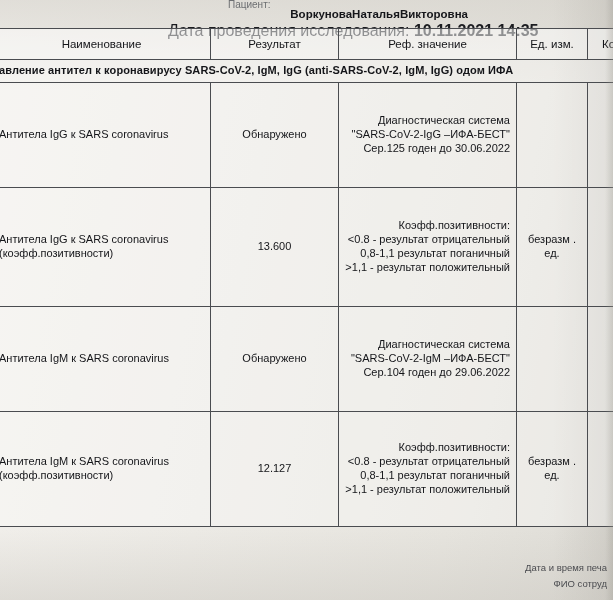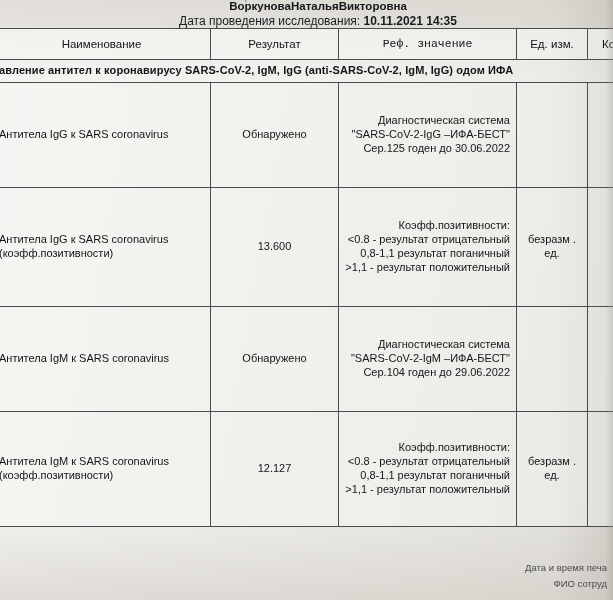--- a/index.html
+++ b/index.html
@@ -24,42 +24,42 @@
     position: absolute;
     left: 0; right: 0;
     pointer-events: none;
   }
   .shade.top { top: 0; height: 90px; background: linear-gradient(180deg, rgba(210,207,200,0.55), rgba(255,255,255,0)); }
   .shade.bottom { bottom: 0; height: 70px; background: linear-gradient(0deg, rgba(205,202,195,0.5), rgba(255,255,255,0)); }
   .shade.right { top:0; bottom:0; left:auto; right:0; width:60px; background: linear-gradient(270deg, rgba(190,187,180,0.45), rgba(255,255,255,0)); }
 
   .header-block {
     position: absolute;
-    top: 0px;
+    top: 8px;
     left: 168px;
     width: 300px;
-    text-align: center;
+    text-align: right;
   }
   .hdr-name {
     font-size: 11.5px;
     font-weight: bold;
     color: #15161a;
     letter-spacing: 0px;
     white-space: nowrap;
   }
   .hdr-name-faint {
     position: absolute;
     top: -9px;
     left: 60px;
     font-size: 10px;
     color: #6d6f72;
     white-space: nowrap;
   }
   .hdr-date {
-    font-size: 12px;
+    font-size: 16px;
     color: #1b1c20;
     margin-top: 2px;
     white-space: nowrap;
   }
   .hdr-date b { font-weight: bold; }
 
   table.report {
     position: absolute;
     top: 28px;
     left: -8px;
@@ -78,21 +78,21 @@
   }
   table.report th {
     font-weight: normal;
     text-align: center;
     font-size: 11.5px;
     height: 22px;
     background: rgba(255,255,255,0.25);
   }
   .col-name { width: 205px; }
   .col-result { width: 115px; text-align: center; }
-  .col-ref { width: 165px; text-align: center; font-family: Liberation Mono, monospace; }
+  .col-ref { width: 165px; text-align: center; }
   .col-unit { width: 58px; text-align: center; margin-left: 24px; }
   .col-comment { width: 82px; text-align: center; }
 
   .section-row td {
     font-weight: bold;
     font-size: 12px;
     text-align: left;
     padding: 5px 6px 6px 4px;
     letter-spacing: 0.1px;
   }

